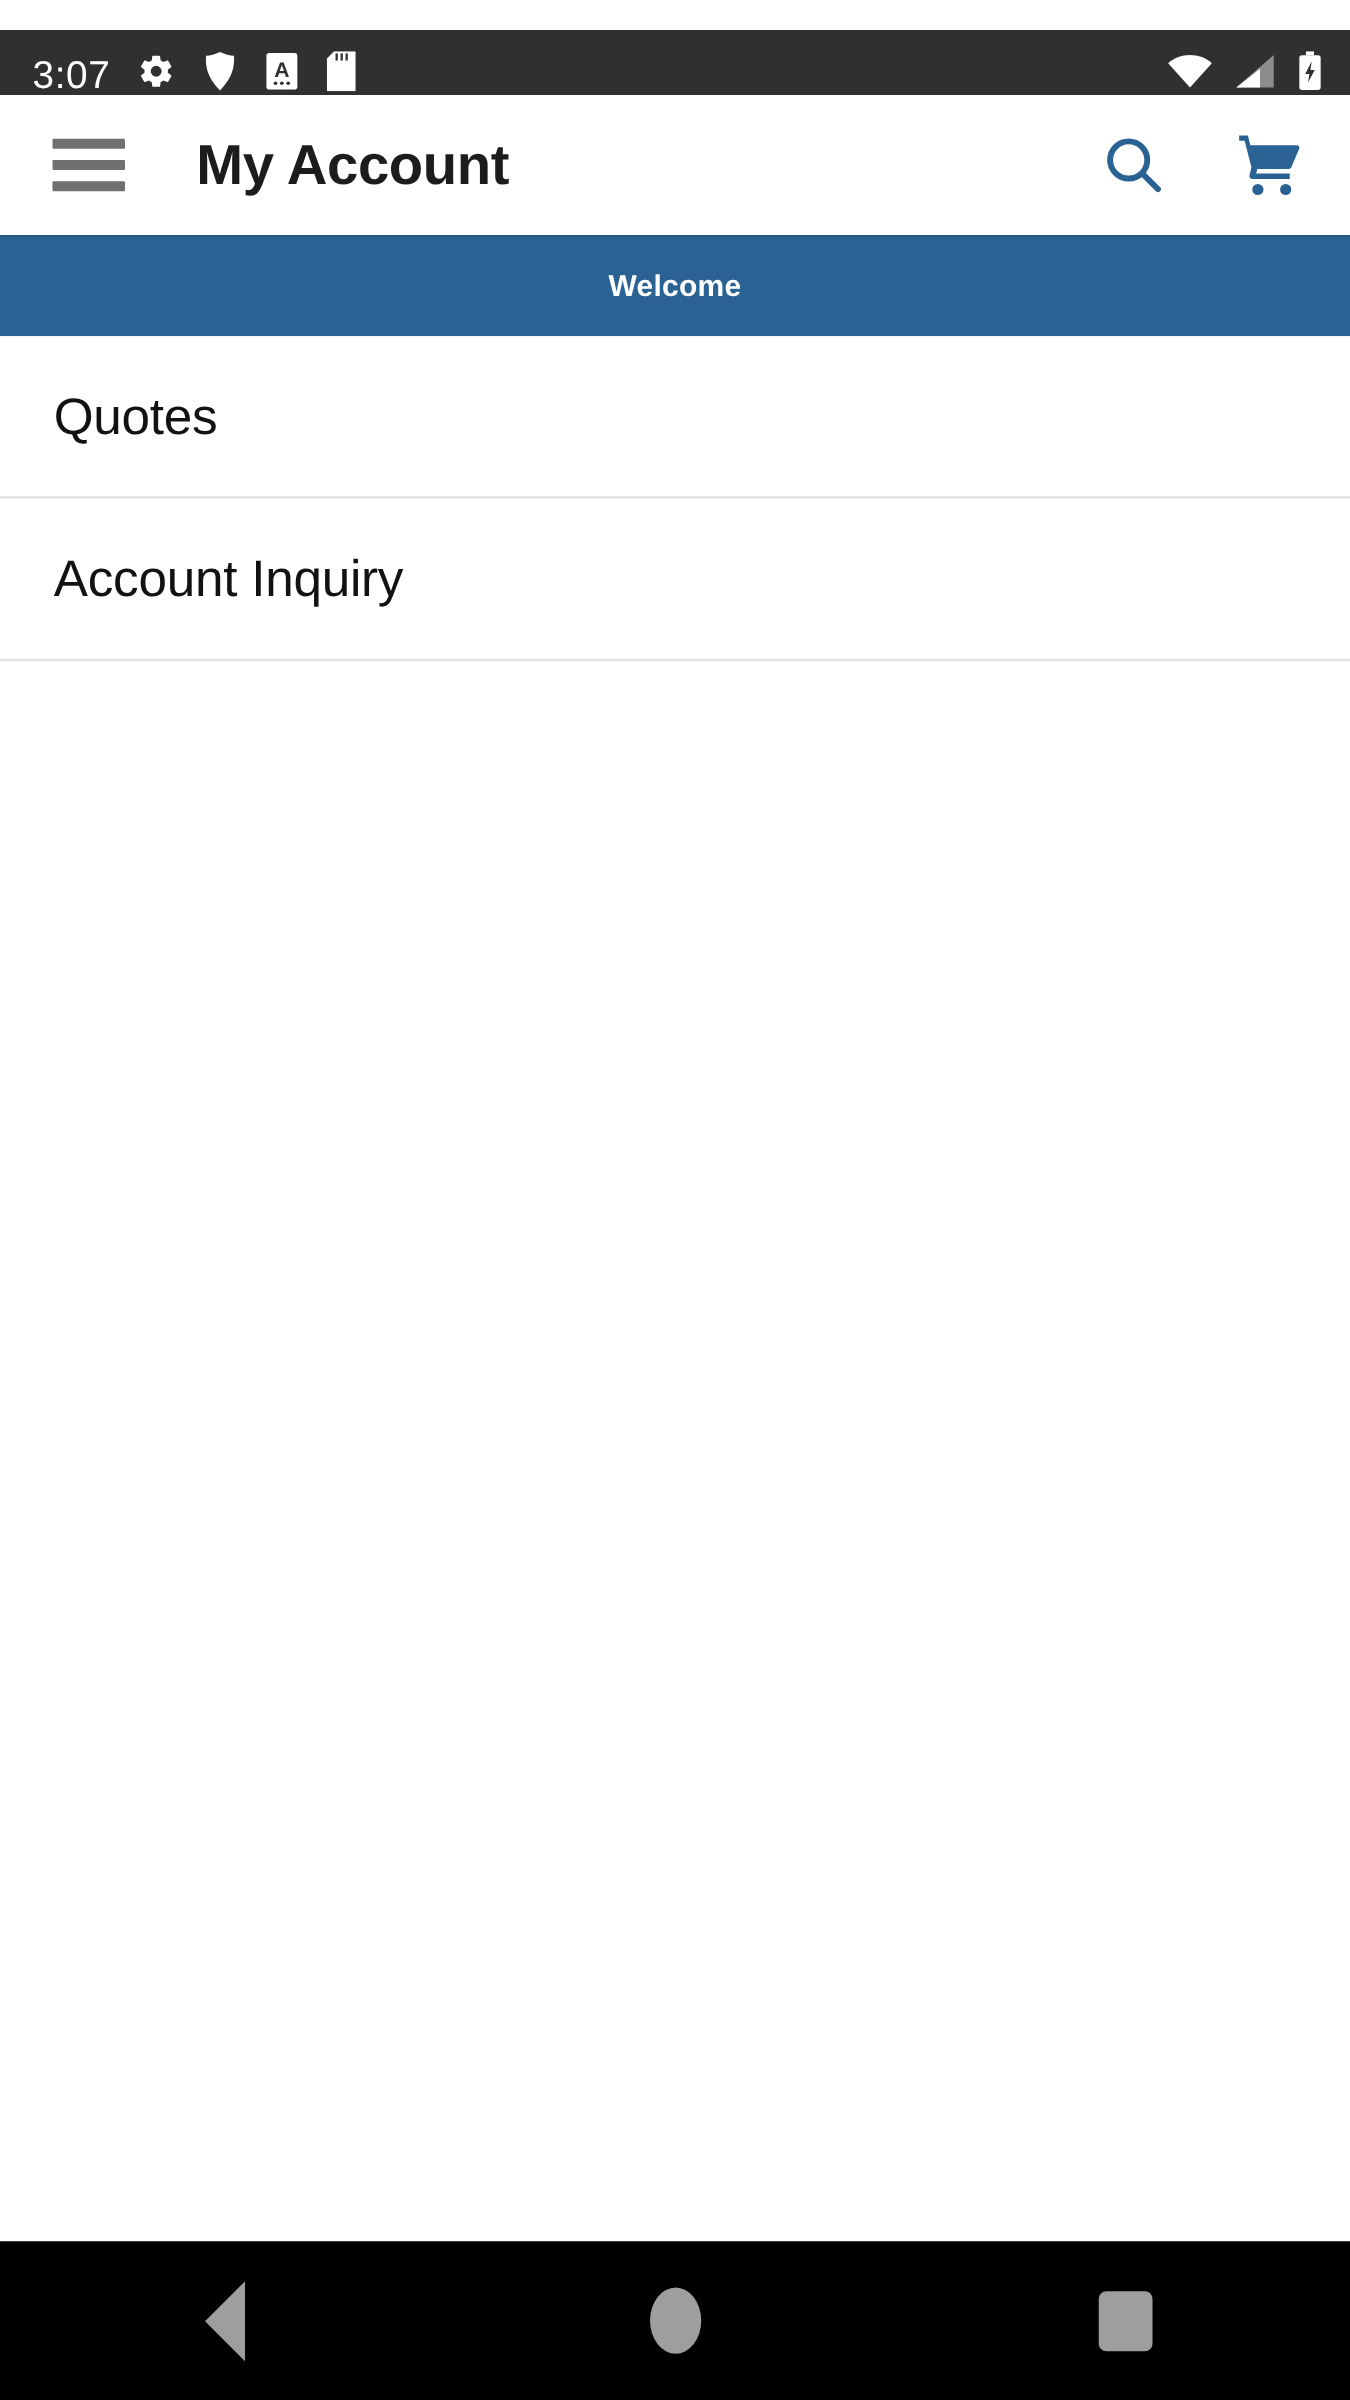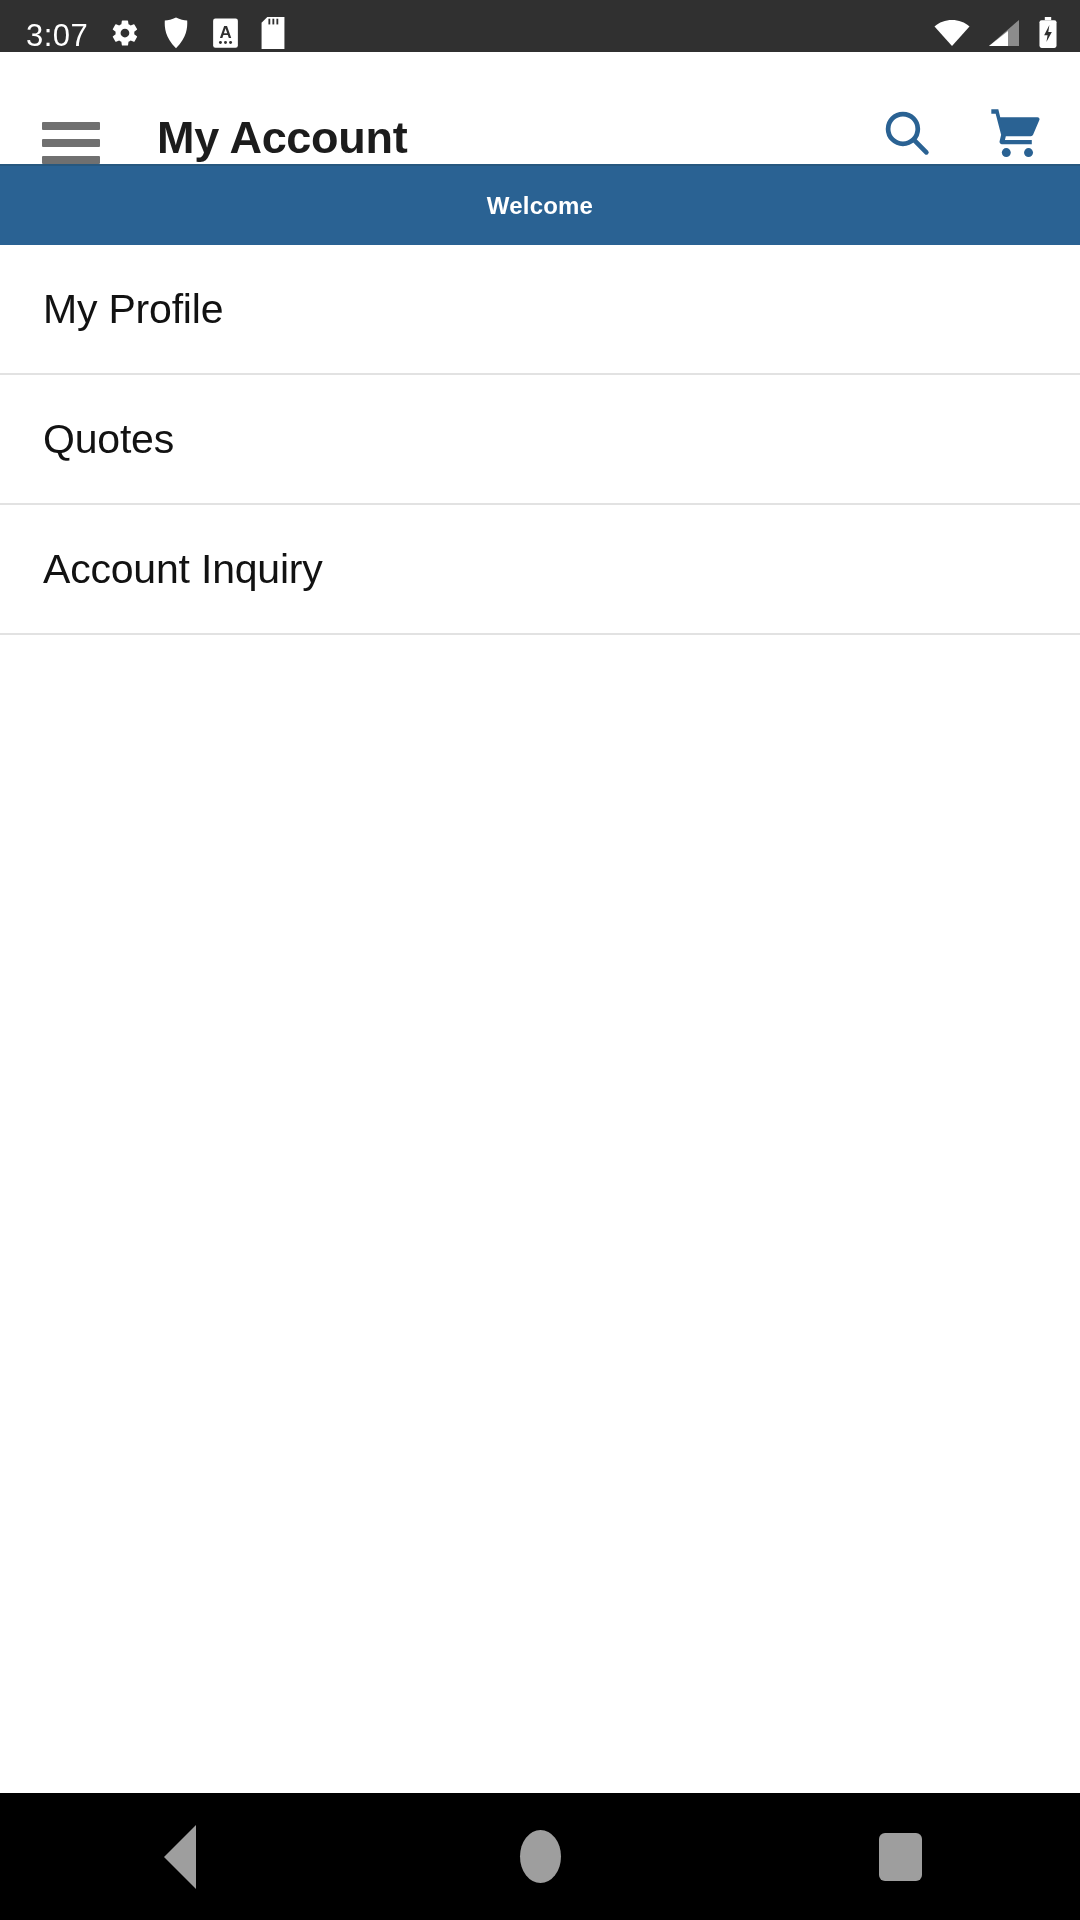--- a/index.html
+++ b/index.html
@@ -16,34 +16,35 @@
     display:flex; flex-direction:column;
   }
 
   
   .status-bar {
     height:52px;
     background:#303030;
     display:flex; align-items:center;
     padding:18px 22px 0 26px;
     flex:0 0 auto;
+    margin-top:24px;
   }
   .status-left { display:flex; align-items:center; gap:22px; }
   .status-right { margin-left:auto; display:flex; align-items:center; gap:18px; }
   .clock {
     color:#ffffff; font-size:31px; font-weight:400;
     letter-spacing:0.5px; line-height:1;
   }
   .sicon { display:block; }
 
   
   .app-bar {
     height:112px;
     background:#ffffff;
-    display:flex; align-items:flex-end;
+    display:flex; align-items:center;
     padding:0 34px 0 42px;
     flex:0 0 auto;
   }
   .hamburger {
     width:58px; height:42px;
     display:flex; flex-direction:column; justify-content:space-between;
     cursor:pointer; flex:0 0 auto;
   }
   .hamburger span {
     display:block; height:8px; width:100%;
@@ -198,23 +199,20 @@
         </svg>
       </div>
     </div>
   </div>
 
   <div class="content">
 
     <div class="section-header">
       <span class="sh-text">Welcome</span>
     </div>
-    <div class="list-row">
-      <span class="row-text">My Profile</span>
-    </div>
 
     <div class="list-row">
       <span class="row-text">Quotes</span>
     </div>
     <div class="list-row">
       <span class="row-text">Account Inquiry</span>
     </div>
 
     <div class="filler"></div>
   </div>

